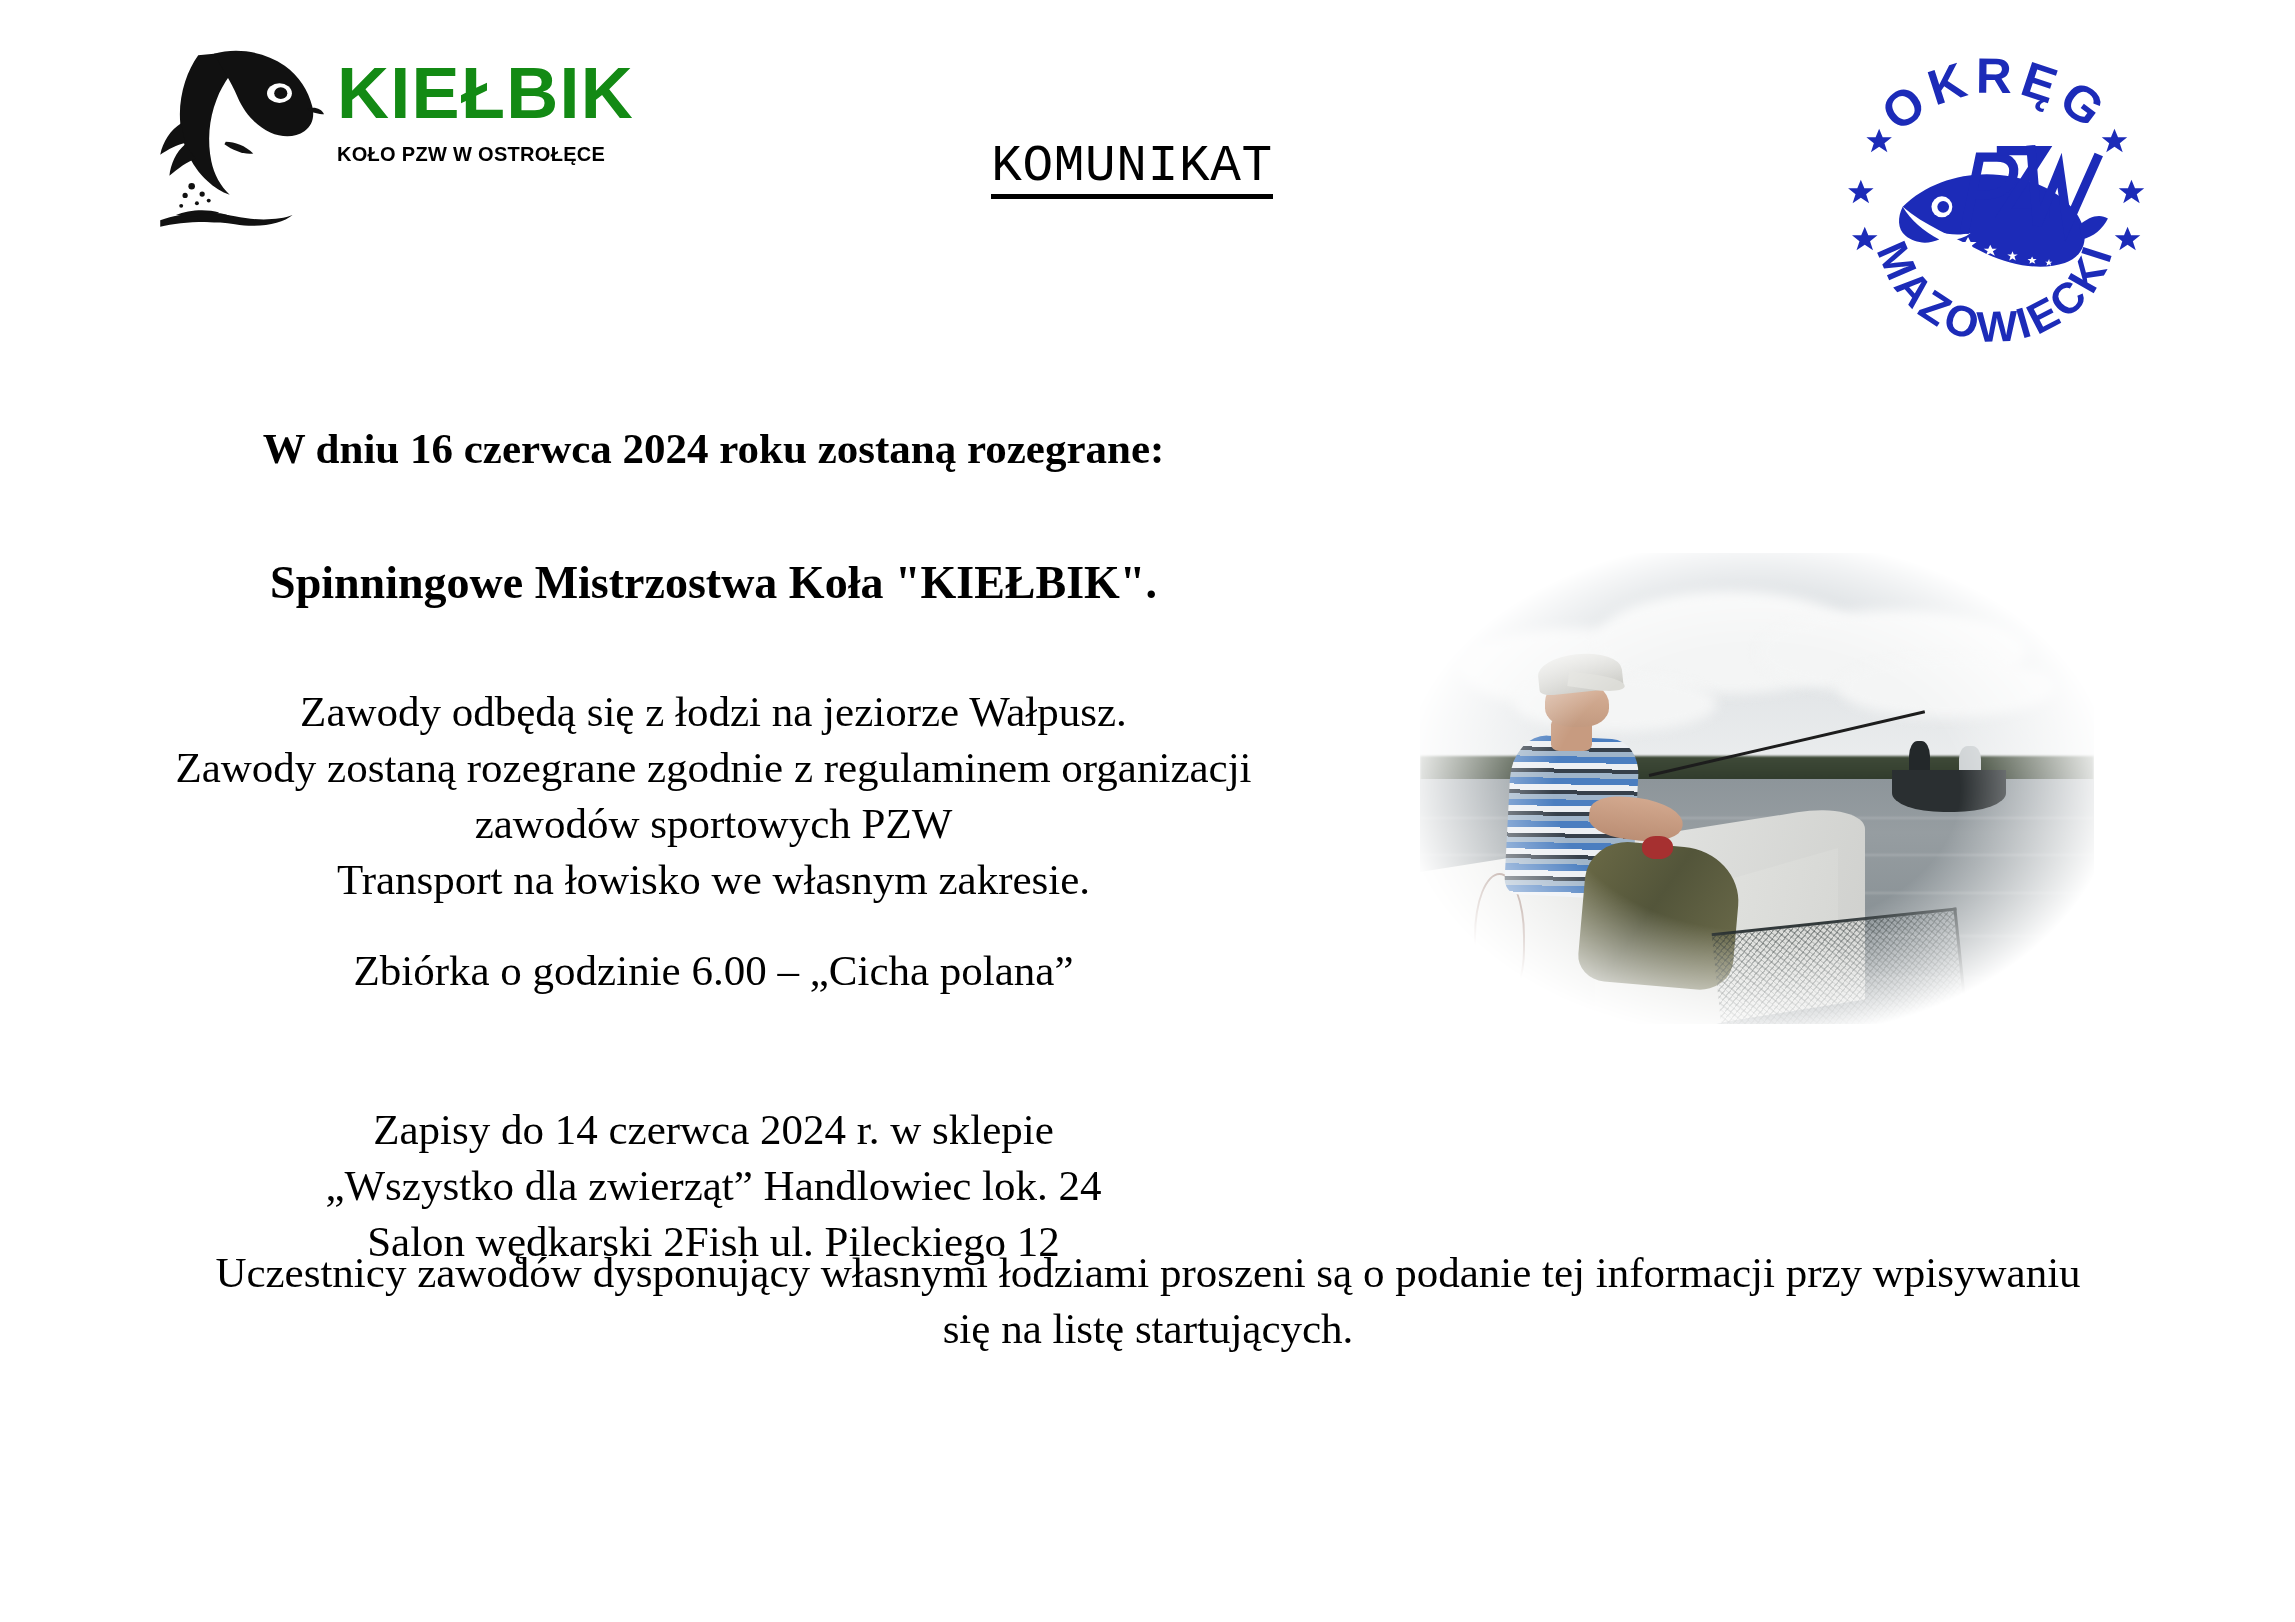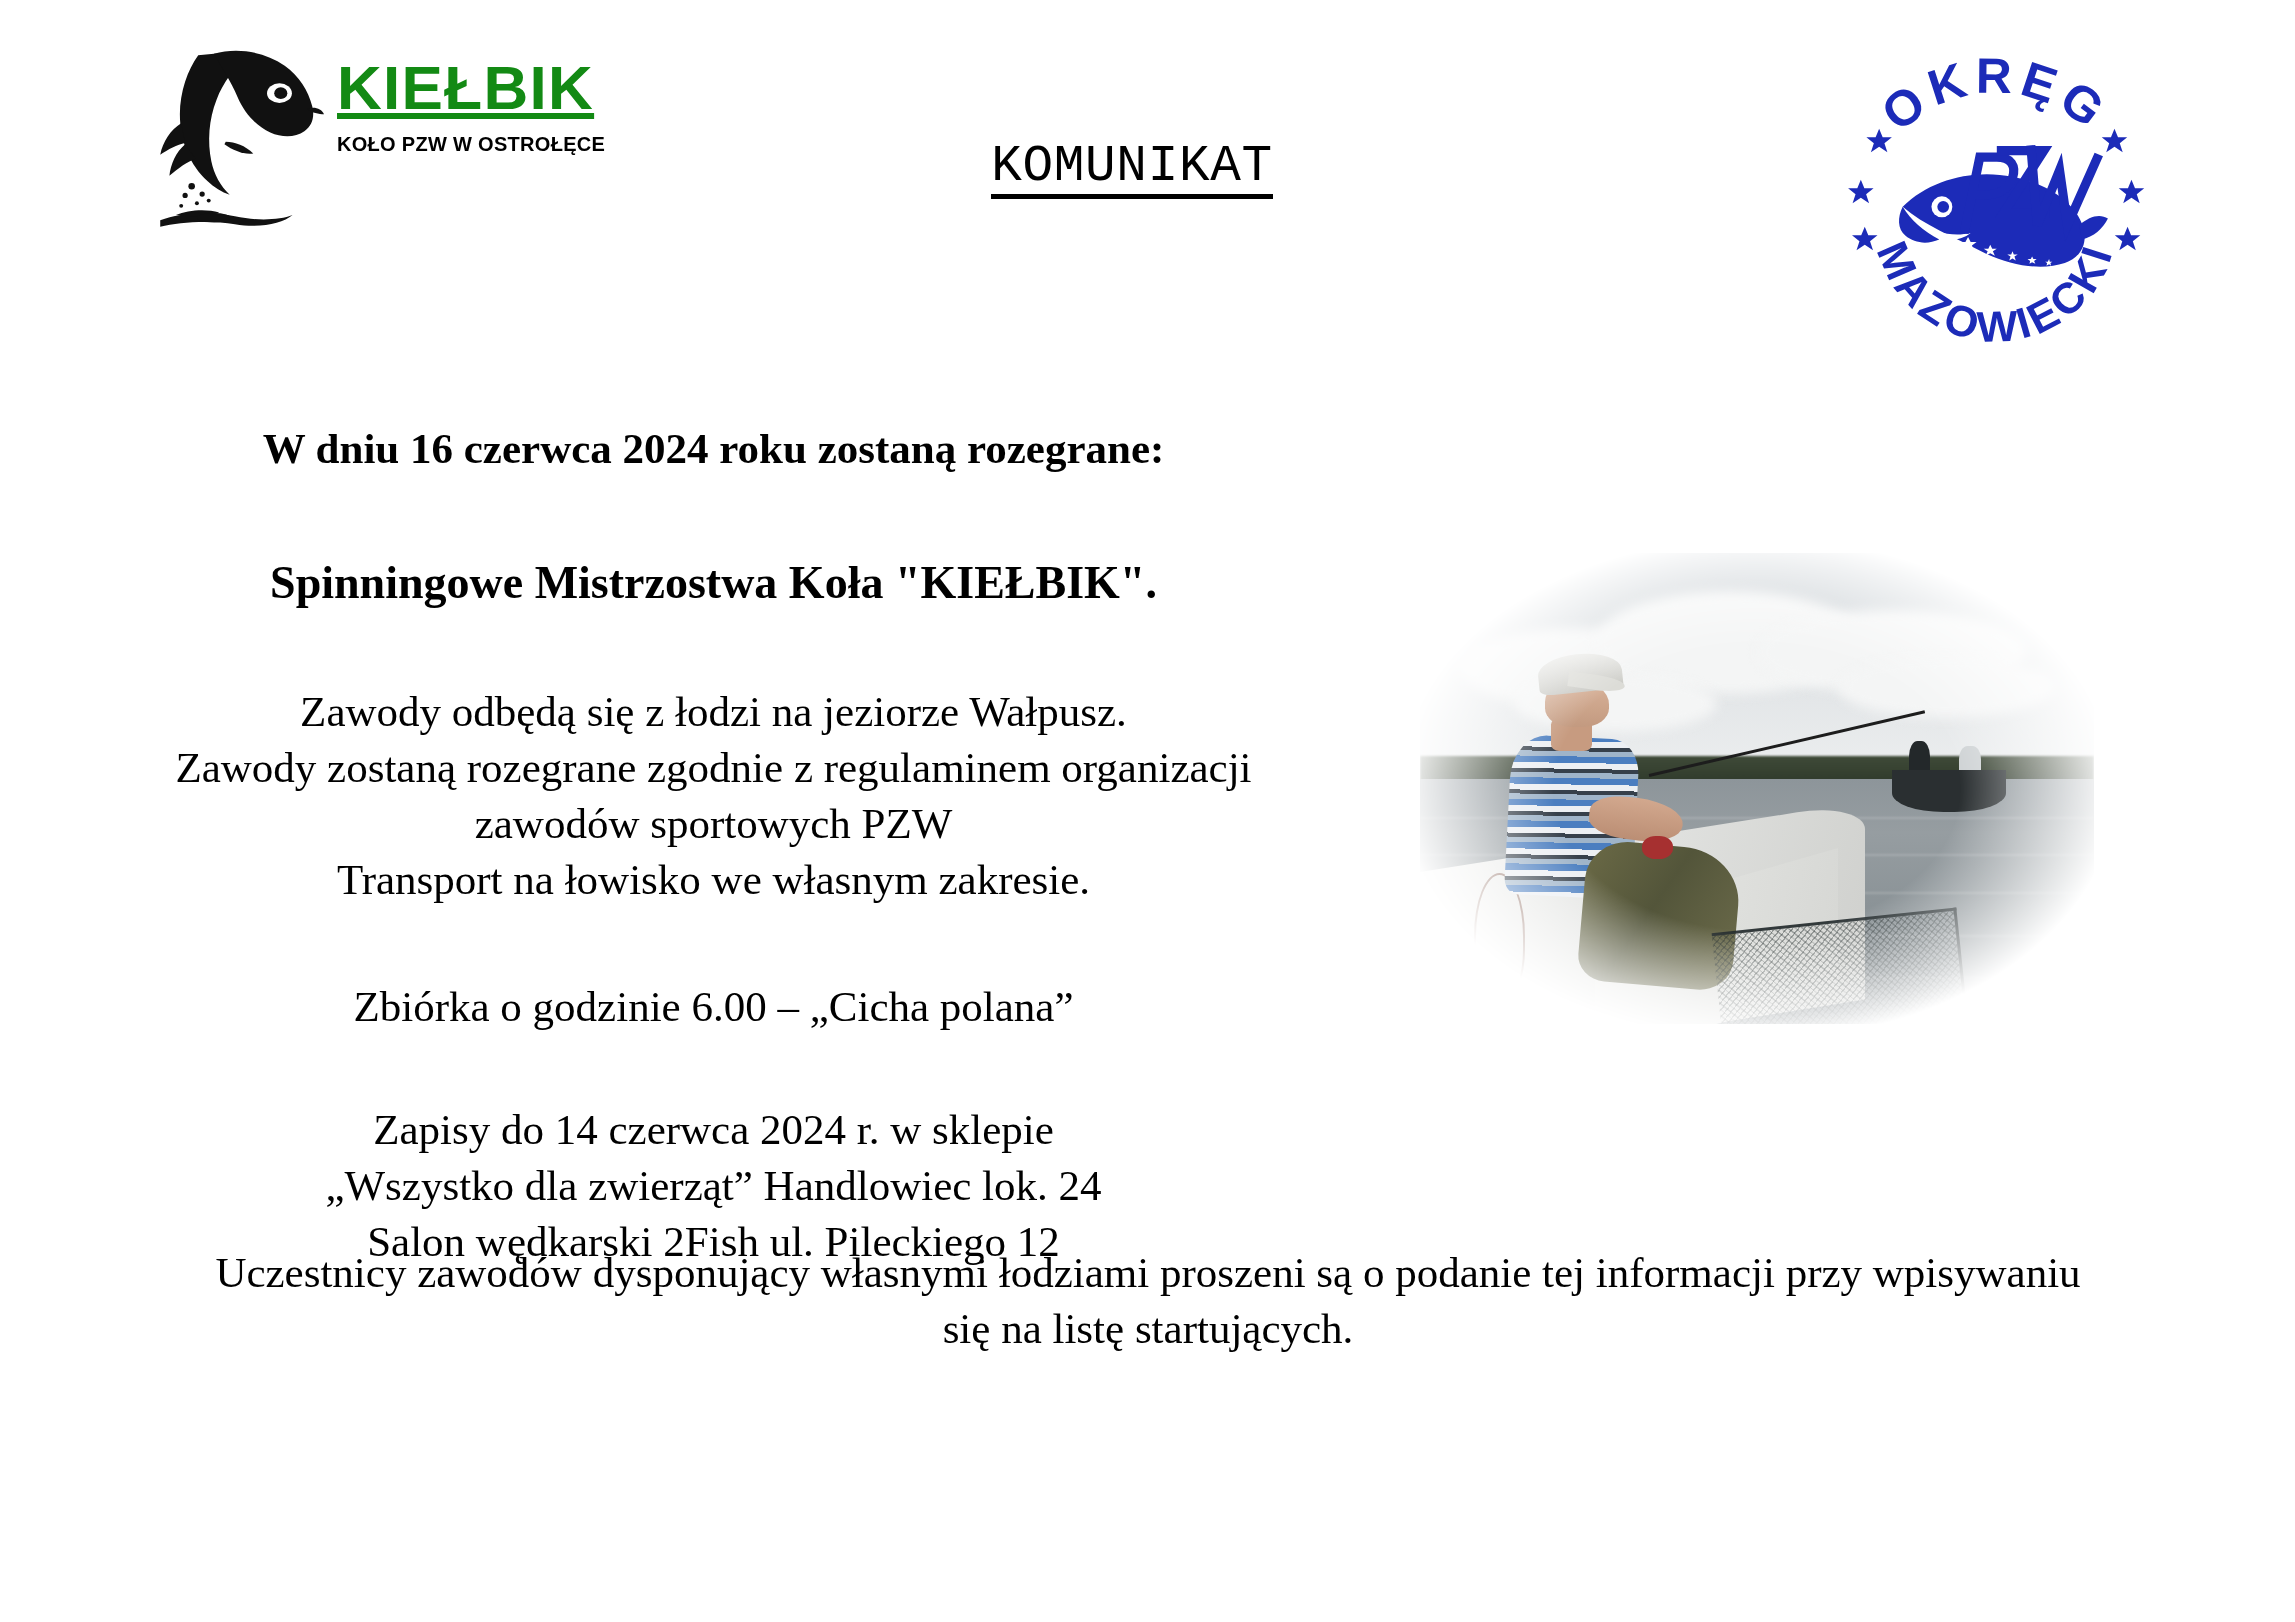--- a/index.html
+++ b/index.html
@@ -42,26 +42,25 @@
   }
   .club-wordmark {
     position: absolute;
     left: 186px;
     top: 18.3px;
     width: 432px;
   }
   .club-name {
     font-family: "Liberation Sans", "DejaVu Sans", sans-serif;
     font-weight: bold;
-    font-size: 62px;
+    font-size: 72px;
     line-height: 1.0;
     letter-spacing: 1.3px;
     color: #138a14;
     white-space: nowrap;
-    text-decoration: underline;
   }
   .club-sub {
     font-family: "Liberation Sans", "DejaVu Sans", sans-serif;
     font-weight: bold;
     font-size: 20px;
     line-height: 1.0;
     letter-spacing: 0.3px;
     color: #000000;
     margin-top: 14.4px;
     white-space: nowrap;
@@ -115,21 +114,21 @@
   .intro { margin-top: 2px; font-weight: bold; }
 
   .headline {
     font-weight: bold;
     font-size: 46px;
     line-height: 1.25;
     margin-top: 77px;
   }
 
   .block-rules { margin-top: 73px; }
-  .block-meet  { margin-top: 71px; }
+  .block-meet  { margin-top: 35px; }
 
   .block-signup {
     position: absolute;
     left: 0;
     top: 663px;
     width: 1427px;
     text-align: center;
     margin-top: 20px;
   }
 

